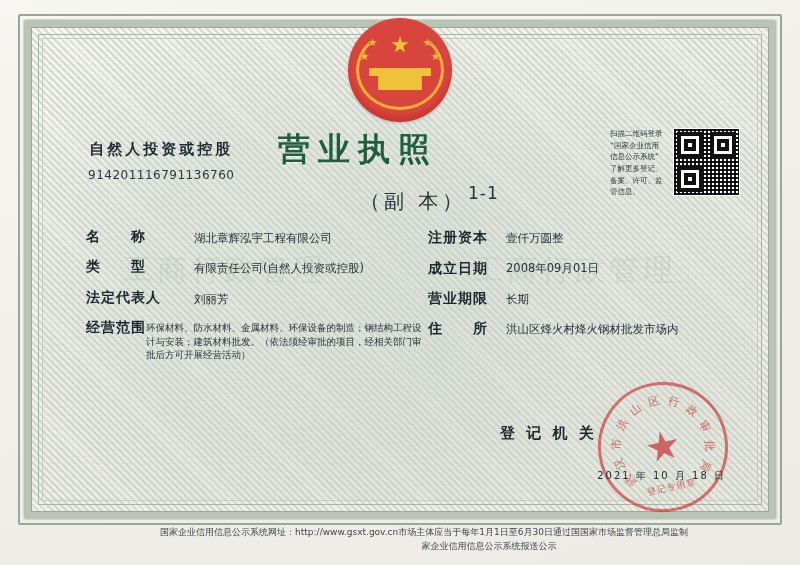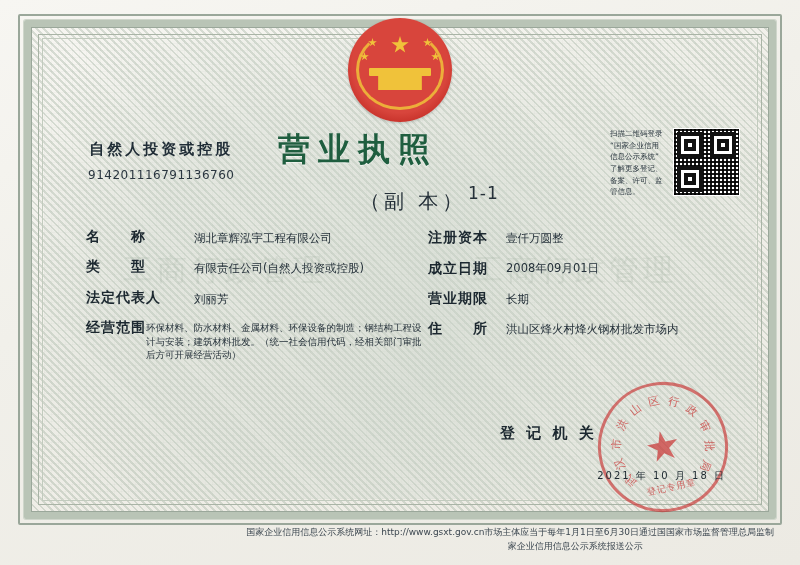--- a/index.html
+++ b/index.html
@@ -339,21 +339,21 @@
     color: #1c2830;
     letter-spacing: 2px;
   }
 
   
   .footer {
     position: absolute;
     left: 0; right: 0;
     bottom: 12px;
     display: flex;
-    justify-content: flex-end;
+    justify-content: center;
     padding: 0 26px;
     font-size: 9px;
     color: #3c4750;
     line-height: 1.5;
     margin-left: 48px;
   }
   .footer-mid { text-align: center; }
   .footer-right { text-align: right; }
 </style>
 </head>
@@ -437,21 +437,21 @@
       </div>
       <div class="col-right">
         <div class="flabel w4s">营业期限</div>
         <div class="fvalue">长期</div>
       </div>
     </div>
 
     <div class="row scope-row">
       <div class="col-left">
         <div class="flabel w4">经营范围</div>
-        <div class="fvalue small">环保材料、防水材料、金属材料、环保设备的制造；钢结构工程设计与安装；建筑材料批发。（统一社会信用代码，经相关部门审批后方可开展经营活动）</div>
+        <div class="fvalue small">环保材料、防水材料、金属材料、环保设备的制造；钢结构工程设计与安装；建筑材料批发。（依法须经审批的项目，经相关部门审批后方可开展经营活动）</div>
       </div>
       <div class="col-right">
         <div class="flabel w4s">住　　所</div>
         <div class="fvalue">洪山区烽火村烽火钢材批发市场内</div>
       </div>
     </div>
 
   </div>
 
   <div class="authority">登 记 机 关</div>

